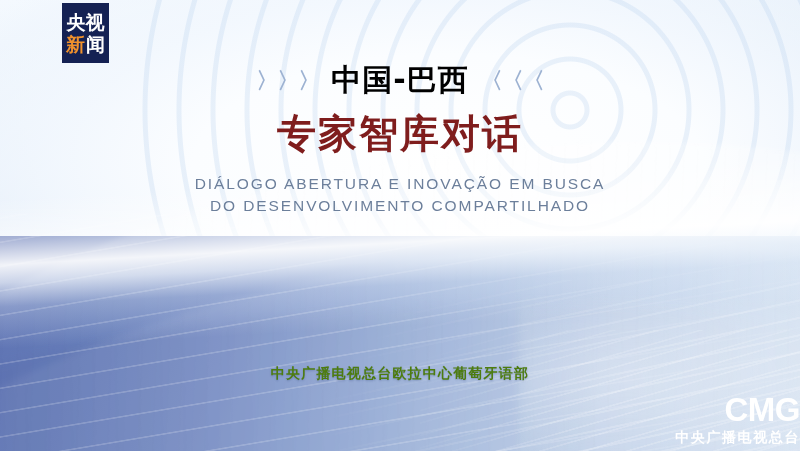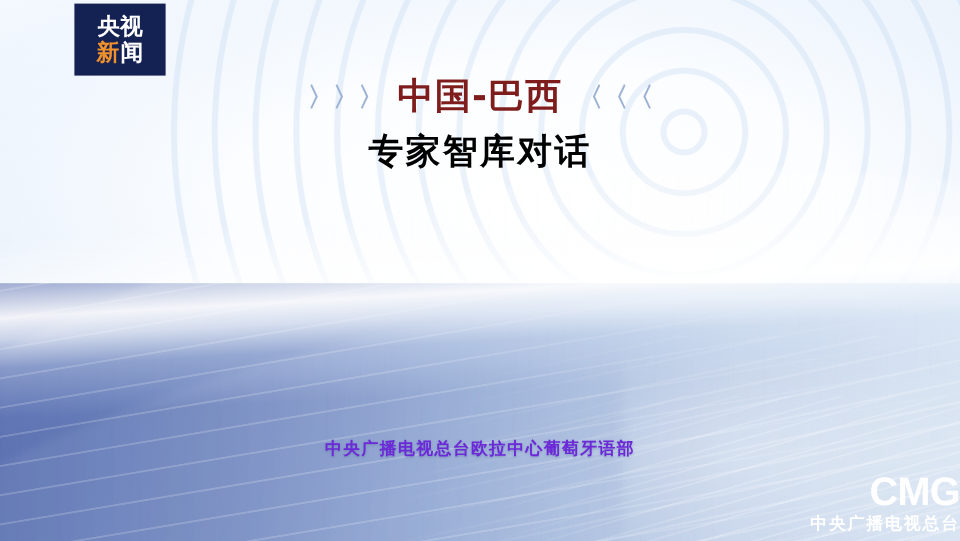--- a/index.html
+++ b/index.html
@@ -186,21 +186,21 @@
     width: 300px;
     bottom: 0;
     background: linear-gradient(to left, rgba(255,255,255,0.22) 0%, rgba(255,255,255,0.10) 40%, rgba(255,255,255,0) 100%);
   }
 
   
   .cctv-logo {
     position: absolute;
     left: 62px;
     top: 3px;
-    width: 76px;
+    width: 47px;
     height: 60px;
     background: #142153;
     display: flex;
     flex-direction: column;
     align-items: center;
     justify-content: center;
     line-height: 1;
     padding-top: 1px;
     box-sizing: border-box;
   }
@@ -249,29 +249,29 @@
     color: #9db2d2;
     font-family: "DejaVu Sans", "Liberation Sans", sans-serif;
     font-weight: 700;
     font-size: 22px;
     letter-spacing: -1px;
   }
   .country-text {
     font-family: "DejaVu Sans", "Liberation Sans", sans-serif;
     font-weight: 700;
     font-size: 30px;
-    color: #7f1d1d;
+    color: #000000;
     letter-spacing: 1px;
   }
   .sub-cn {
     margin-top: 6px;
     font-family: "DejaVu Sans", "Liberation Sans", sans-serif;
     font-weight: 700;
-    font-size: 29px;
-    color: #000000;
+    font-size: 39px;
+    color: #7f1d1d;
     letter-spacing: 2px;
     white-space: nowrap;
   }
   .pt-line {
     font-family: "Liberation Sans", "DejaVu Sans", sans-serif;
     font-weight: 400;
     font-size: 15.5px;
     color: #6c7f9b;
     letter-spacing: 1.9px;
     line-height: 1.45;
@@ -282,21 +282,21 @@
   
   .dept-line {
     position: absolute;
     left: 0;
     right: 0;
     top: 365px;
     text-align: center;
     font-family: "DejaVu Sans", "Liberation Sans", sans-serif;
     font-weight: 700;
     font-size: 14px;
-    color: #6d28d9;
+    color: #4d7c0f;
     letter-spacing: 1.2px;
     white-space: nowrap;
     text-shadow: 0 1px 2px rgba(40,60,120,.30);
   }
   .cmg-block {
     position: absolute;
     left: 0;
     right: 0;
     top: 393px;
     text-align: right;
@@ -354,20 +354,24 @@
 
 
     <div class="row-country">
       <span class="chev">〉〉〉</span>
       <span class="country-text">中国-巴西</span>
       <span class="chev">〈〈〈</span>
     </div>
 
     <div class="sub-cn">专家智库对话</div>
 
+    <div class="pt-block">
+      <div class="pt-line">DIÁLOGO ABERTURA E INOVAÇÃO EM BUSCA</div>
+      <div class="pt-line">DO DESENVOLVIMENTO COMPARTILHADO</div>
+    </div>
   </div>
 
   <div class="dept-line">中央广播电视总台欧拉中心葡萄牙语部</div>
 
   <div class="cmg-block">
     <div class="cmg-mark">
       <div class="cmg-word">CMG</div>
       <div class="cmg-cn">中央广播电视总台</div>
     </div>
   </div>

